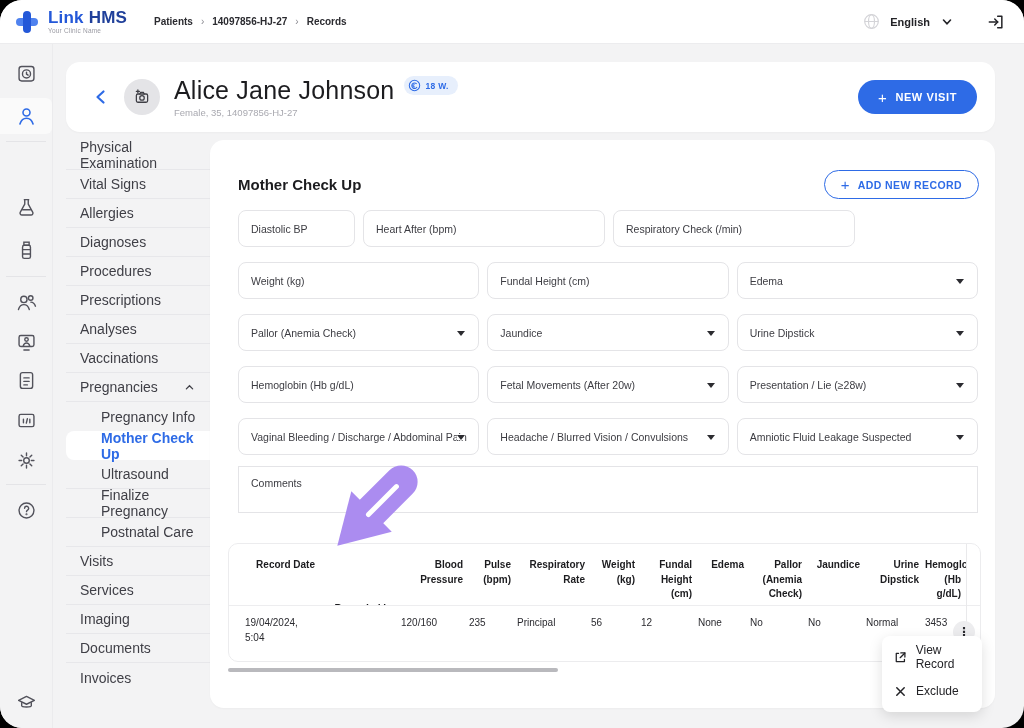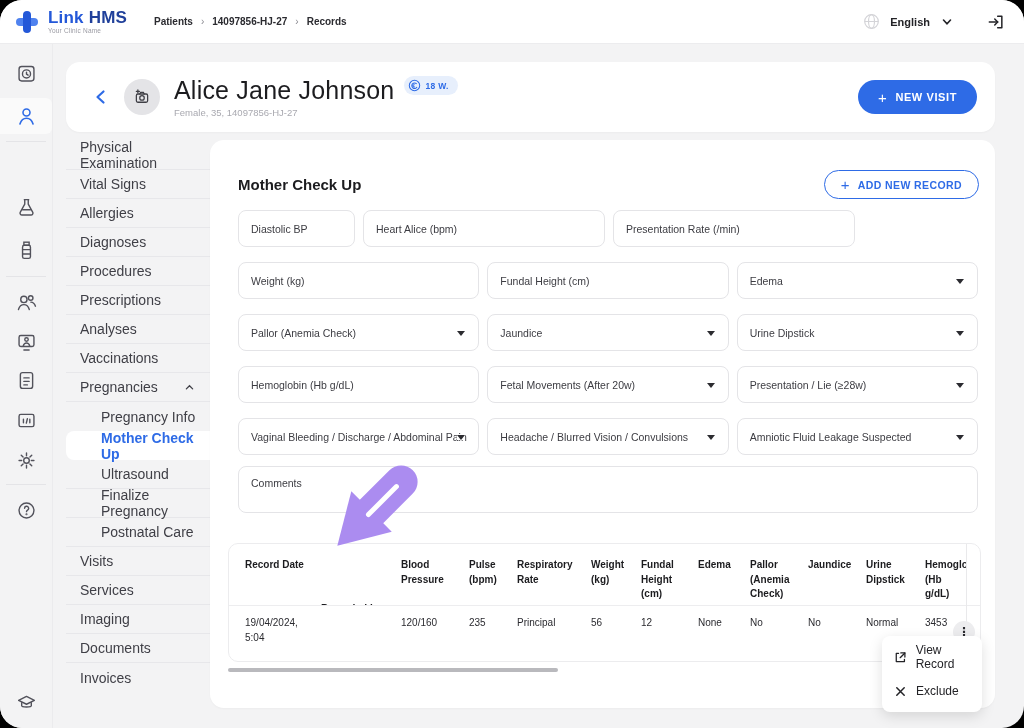--- a/index.html
+++ b/index.html
@@ -54,27 +54,27 @@
   
   .main-card{position:absolute;left:210px;top:140px;width:785px;height:568px;background:#fff;border-radius:14px;box-shadow:0 1px 2px rgba(0,0,0,.03);}
   .main-title{position:absolute;left:28px;top:36px;font-size:15px;font-weight:700;color:#1c1c1f;}
   .add-record{position:absolute;right:16px;top:30px;height:29px;padding:0 16px;background:#fff;border:1.5px solid #2e6be6;border-radius:15px;color:#2e6be6;font-size:10.5px;font-weight:700;letter-spacing:.4px;display:flex;align-items:center;gap:8px;cursor:pointer;font-family:inherit;}
   .form{position:absolute;left:28px;top:70px;width:740px;}
   .frow{display:flex;gap:8px;margin-bottom:15px;}
   .field{position:relative;height:37px;border:1px solid #e4e4e7;border-radius:8px;background:#fff;display:flex;align-items:center;padding:0 12px;font-size:10.5px;color:#3c3c42;cursor:text;overflow:hidden;white-space:nowrap;}
   .field.select{cursor:pointer;}
   .field.w-s{width:117px;} .field.w-l{width:242px;}
   .sel-arrow{position:absolute;right:13px;top:16px;width:0;height:0;border-left:4px solid transparent;border-right:4px solid transparent;border-top:5px solid #2b2b30;}
-  .comments{position:absolute;left:28px;top:326px;width:740px;height:47px;border:1px solid #e4e4e7;border-radius:8px;padding:10px 12px;font-size:10.5px;color:#3c3c42;cursor:text;}
+  .comments{position:absolute;left:28px;top:326px;width:740px;height:47px;border:1px solid #e4e4e7;border-radius:0;padding:10px 12px;font-size:10.5px;color:#3c3c42;cursor:text;}
   
   .table-card{position:absolute;left:18px;top:403px;width:753px;height:119px;border:1px solid #ececee;border-radius:10px;background:#fff;overflow:hidden;}
   .thead{display:flex;padding:14px 0 0 16px;border-bottom:1px solid #ededef;height:62px;}
   .tbody-row{display:flex;padding:10px 0 0 16px;height:56px;}
   .tcell{font-size:10px;line-height:1.45;padding-right:6px;overflow:hidden;}
-  .thead .tcell{font-weight:700;color:#1c1c1f;}
+  .thead .tcell{font-weight:700;color:#1c1c1f;text-align:right;}
   .tbody-row .tcell{color:#2b2b30;}
   .c0{width:76px;} .c1{width:80px;margin-top:44px;} .c2{width:68px;} .c3{width:48px;} .c4{width:74px;}
   .c5{width:50px;} .c6{width:57px;} .c7{width:52px;} .c8{width:58px;} .c9{width:58px;}
   .c10{width:59px;} .c11{width:42px;}
   .col-divider{position:absolute;left:737px;top:0;width:1px;height:119px;background:#e9e9eb;}
   .kebab{position:absolute;right:5px;top:77px;width:22px;height:22px;border-radius:50%;background:#ededef;display:flex;align-items:center;justify-content:center;cursor:pointer;font-size:12px;font-weight:700;color:#2b2b30;letter-spacing:0;}
   .hscroll{position:absolute;left:18px;top:528px;width:330px;height:4px;border-radius:2px;background:#b9b9bd;cursor:grab;}
   
   .menu{position:absolute;left:672px;top:496px;width:100px;background:#fff;border-radius:8px;box-shadow:0 4px 14px rgba(0,0,0,.13);padding:4px 0;z-index:30;}
   .menu-item{display:flex;align-items:center;gap:9px;height:34px;padding-left:12px;font-size:12px;color:#232327;cursor:pointer;}
@@ -303,24 +303,24 @@
       <span class="plus">+</span>
       <span>ADD NEW RECORD</span>
     </button>
 
     <div class="form">
       <div class="frow">
         <div class="field w-s">
             <span>Diastolic BP</span>
           </div>
         <div class="field w-l">
-            <span>Heart Alice (bpm)</span>
+            <span>Heart After (bpm)</span>
           </div>
         <div class="field w-l">
-            <span>Presentation Rate (/min)</span>
+            <span>Respiratory Check (/min)</span>
           </div>
       </div>
       <div class="frow">
         <div class="field w-l">
             <span>Weight (kg)</span>
           </div>
         <div class="field w-l">
             <span>Fundal Height (cm)</span>
           </div>
         <div class="field w-l select">

